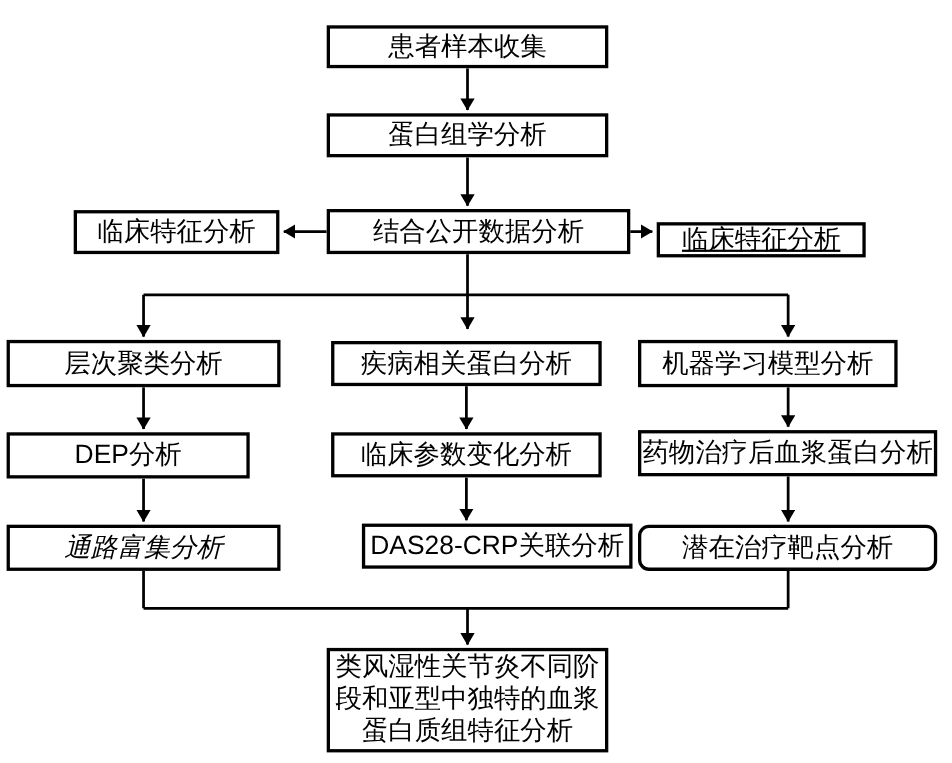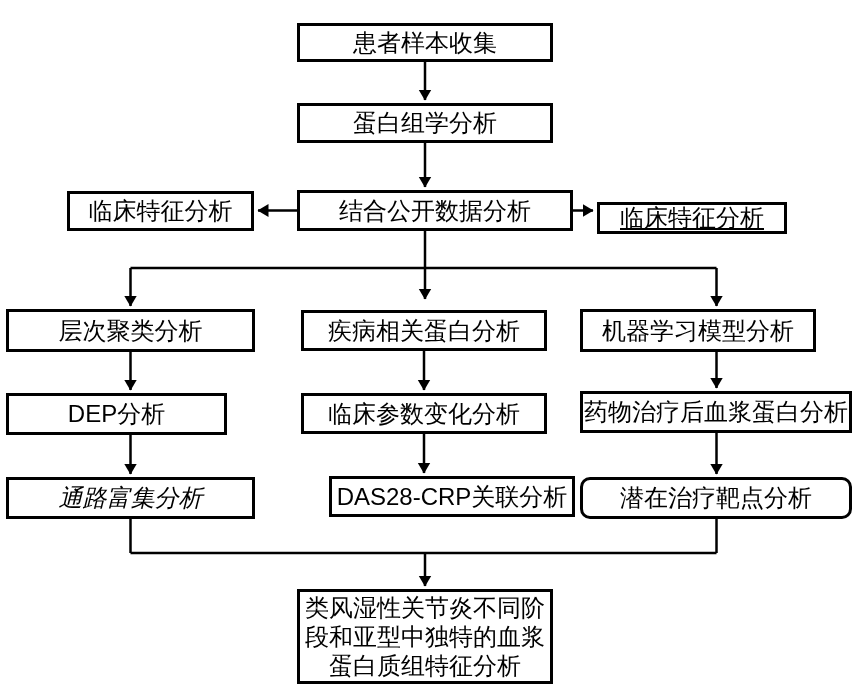--- a/index.html
+++ b/index.html
@@ -129,19 +129,19 @@
   </div>
 
   <div class="node" style="left:301px; top:476px; width:246px; height:41px;margin-left:28px;">
     <span>DAS28-CRP关联分析</span>
   </div>
 
   <div class="node" style="left:580px; top:477px; width:272px; height:42px;border-radius:10px;">
     <span>潜在治疗靶点分析</span>
   </div>
 
-  <div class="node node-multiline" style="left:297px; top:589px; width:256px; height:95px;">
+  <div class="node node-multiline" style="left:297px; top:589px; width:256px; height:95px;font-family:Liberation Serif, serif;">
     <span>类风湿性关节炎不同阶</span>
     <span>段和亚型中独特的血浆</span>
     <span>蛋白质组特征分析</span>
   </div>
 
 </div>
 
 </body></html>

